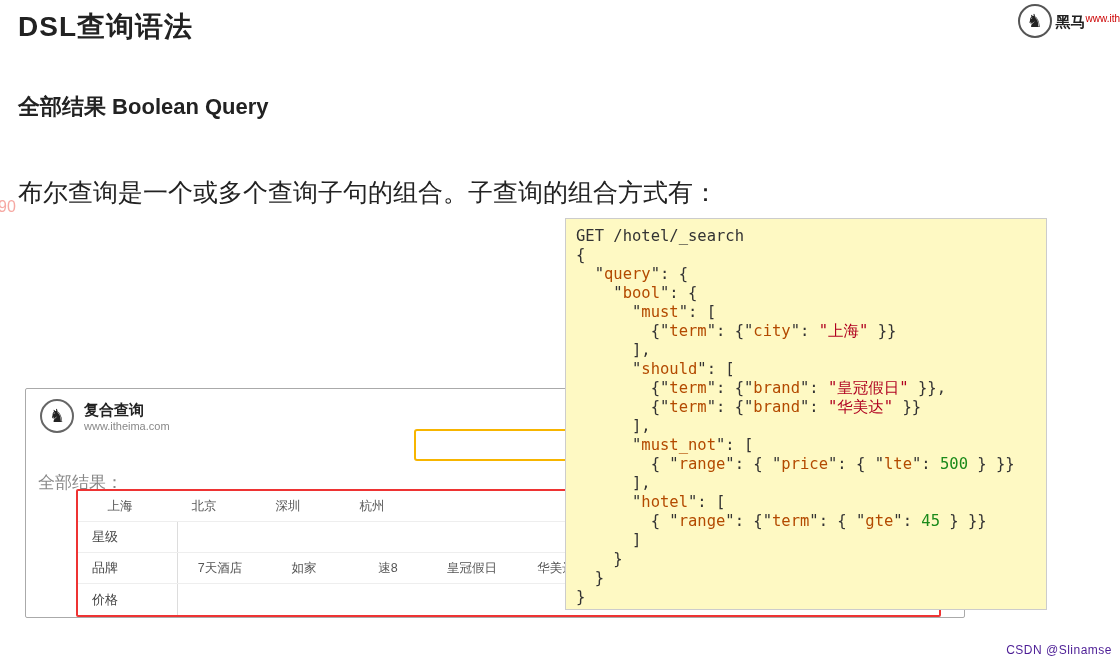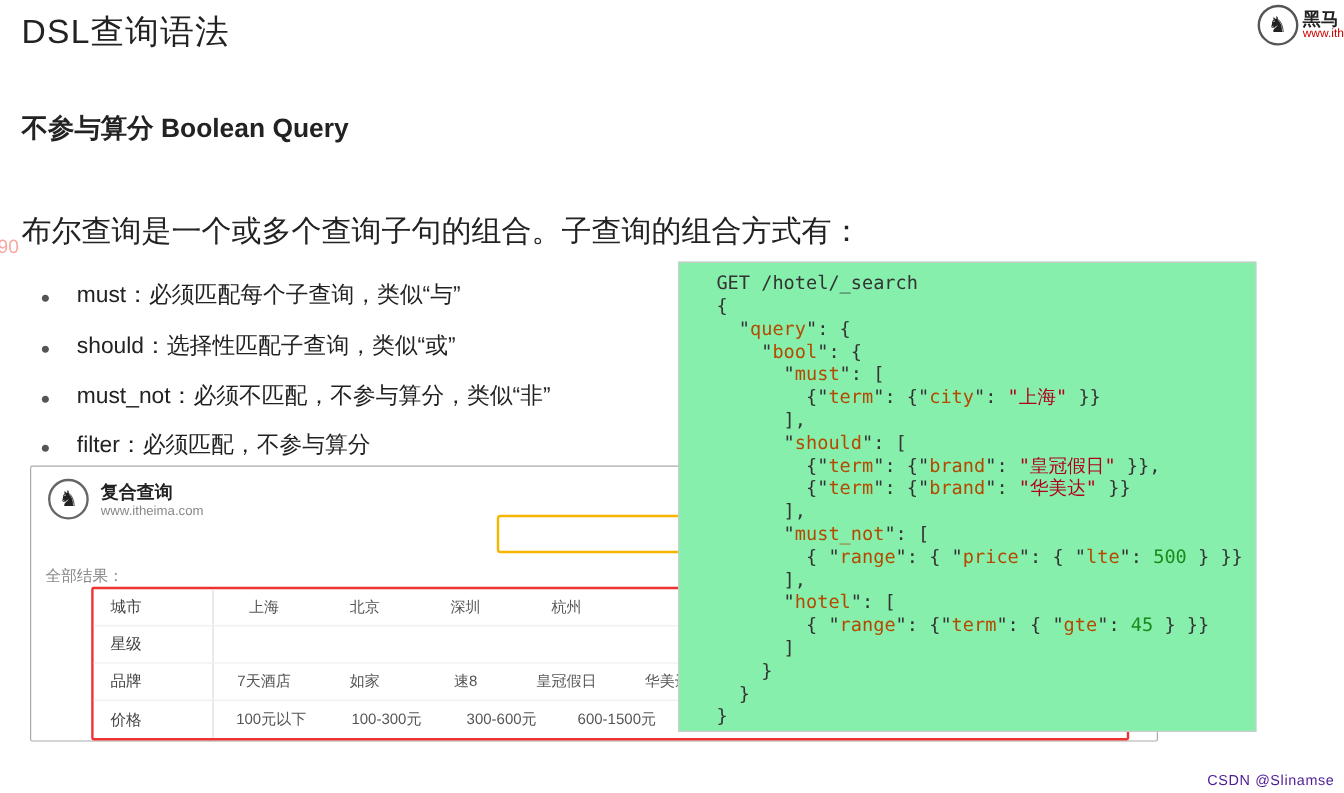--- a/index.html
+++ b/index.html
@@ -1,53 +1,53 @@
 <!DOCTYPE html>
 <html><head>
 <meta charset="utf-8">
 <style>
   * { box-sizing: border-box; margin: 0; padding: 0; }
   html, body { width: 1120px; height: 661px; background: #fff; font-family: "Microsoft YaHei", "PingFang SC", Arial, sans-serif; color: #222; overflow: hidden; }
   .page { position: relative; width: 1120px; height: 661px; padding: 8px 18px 0 18px; }
-  .h1 { font-size: 28px; font-weight: 400; letter-spacing: 1px; }
+  .h1 { font-size: 28px; font-weight: 700; letter-spacing: 1px; }
   .h2 { font-size: 22px; font-weight: 700; margin-top: 46px; }
   .intro { font-size: 25px; margin-top: 54px; }
   .bullets { margin-top: 26px; padding-left: 16px; }
   .bullets li { list-style: none; position: relative; font-size: 19px; line-height: 1.25; margin-bottom: 18px; padding-left: 30px; }
   .bullets li::before { content: "•"; position: absolute; left: 0; top: 0; font-size: 22px; color: #555; }
   .bullet-key { }
 
   
   .site-logo { position: absolute; top: 4px; right: 0; display: flex; align-items: center; }
   .logo-circle { width: 34px; height: 34px; border: 2px solid #555; border-radius: 50%; display:flex; align-items:center; justify-content:center; font-size:18px; margin-right:4px; }
-  .logo-text { display:flex; flex-direction:column; line-height:1; }
+  .logo-text { display:flex; flex-direction:row; line-height:1; }
   .logo-text .cn { font-weight:800; font-size:15px; }
   .logo-text .en { font-size:10px; color:#c00; }
 
   
   .edge-num { position:absolute; left:-2px; top:198px; color:#f6a8a3; font-size:16px; }
 
   
   .ui-card { position:absolute; left:25px; top:388px; width:940px; height:230px; border:1px solid #aaa; border-radius:2px; background:#fff; }
   .ui-header { display:flex; align-items:center; padding:10px 14px 4px 14px; }
   .ui-logo-circ { width:34px; height:34px; border:2px solid #666; border-radius:50%; display:flex; align-items:center; justify-content:center; font-size:18px; margin-right:10px; flex:0 0 auto; }
   .ui-title { font-weight:700; font-size:15px; color:#222; }
   .ui-sub { font-size:11px; color:#888; }
   .ui-search { position:absolute; left:388px; top:40px; width:530px; height:32px; border:2px solid #f7b500; border-radius:3px; background:#fff; }
-  .ui-all { position:absolute; left:12px; top:82px; font-size:13px; color:#888; }
+  .ui-all { position:absolute; left:12px; top:82px; font-size:17px; color:#888; }
   .ui-table { position:absolute; left:50px; top:100px; width:865px; border:2px solid #e33; border-radius:2px; }
   .ui-row { display:flex; align-items:center; border-bottom:1px solid #eee; height:31px; }
   .ui-row:last-child { border-bottom:none; }
   .ui-row .label { width:100px; padding-left:14px; font-size:13px; color:#444; border-right:1px solid #ddd; height:100%; display:flex; align-items:center; }
   .ui-row .opts { display:flex; gap:0; }
   .ui-row .opt { width:84px; text-align:center; font-size:12.5px; color:#555; }
   .ui-row .opt.wide { width:96px; }
 
   
-  .code-panel { position:absolute; left:565px; top:218px; width:482px; height:392px; background:#86efac; border:1px solid #ccc;padding-left:21px; }
+  .code-panel { position:absolute; left:565px; top:218px; width:482px; height:392px; background:#fef9c3; border:1px solid #ccc; }
   .code { font-family: "Consolas","Menlo","DejaVu Sans Mono",monospace; font-size:15.5px; line-height:19px; white-space:pre; padding:8px 10px; color:#333; }
   .k { color:#b34a00;text-align:right; } 
   .s { color:#b00020; }
   .n { color:#1a8a1a; }
 
   .wm { position:absolute; right:8px; bottom:4px; font-size:12px; color:#4c1d95; letter-spacing:0.5px; }
 </style>
 </head>
 <body>
 
@@ -56,47 +56,40 @@
   <div class="site-logo">
     <div class="logo-circle">♞</div>
     <div class="logo-text">
       <span class="cn">黑马</span>
       <span class="en">www.ith</span>
     </div>
   </div>
 
   <div class="h1">DSL查询语法</div>
 
-  <div class="h2">不参与算分 Boolean Query</div>
+  <div class="h2">全部结果 Boolean Query</div>
 
   <div class="intro">布尔查询是一个或多个查询子句的组合。子查询的组合方式有：</div>
 
   <span class="edge-num">90</span>
 
-  <ul class="bullets">
-    <li><span class="bullet-key">must：必须匹配每个子查询，类似“与”</span></li>
-    <li><span class="bullet-key">should：选择性匹配子查询，类似“或”</span></li>
-    <li><span class="bullet-key">must_not：必须不匹配，不参与算分，类似“非”</span></li>
-    <li><span class="bullet-key">filter：必须匹配，不参与算分</span></li>
-  </ul>
 
   <div class="ui-card">
     <div class="ui-header">
       <div class="ui-logo-circ">♞</div>
       <div>
         <div class="ui-title">复合查询</div>
         <div class="ui-sub">www.itheima.com</div>
       </div>
     </div>
     <div class="ui-search"></div>
     <div class="ui-all">全部结果：</div>
 
     <div class="ui-table">
       <div class="ui-row">
-        <div class="label">城市</div>
         <div class="opts">
           <span class="opt">上海</span>
           <span class="opt">北京</span>
           <span class="opt">深圳</span>
           <span class="opt">杭州</span>
         </div>
       </div>
       <div class="ui-row">
         <div class="label">星级</div>
       </div>
@@ -105,27 +98,20 @@
         <div class="opts">
           <span class="opt">7天酒店</span>
           <span class="opt">如家</span>
           <span class="opt">速8</span>
           <span class="opt">皇冠假日</span>
           <span class="opt">华美达</span>
         </div>
       </div>
       <div class="ui-row">
         <div class="label">价格</div>
-        <div class="opts">
-          <span class="opt wide">100元以下</span>
-          <span class="opt wide">100-300元</span>
-          <span class="opt wide">300-600元</span>
-          <span class="opt wide">600-1500元</span>
-          <span class="opt wide">1500元以</span>
-        </div>
       </div>
     </div>
   </div>
 
   <div class="code-panel">
 <div class="code"><span>GET /hotel/_search</span>
 {
   "<span class="k">query</span>": {
     "<span class="k">bool</span>": {
       "<span class="k">must</span>": [

